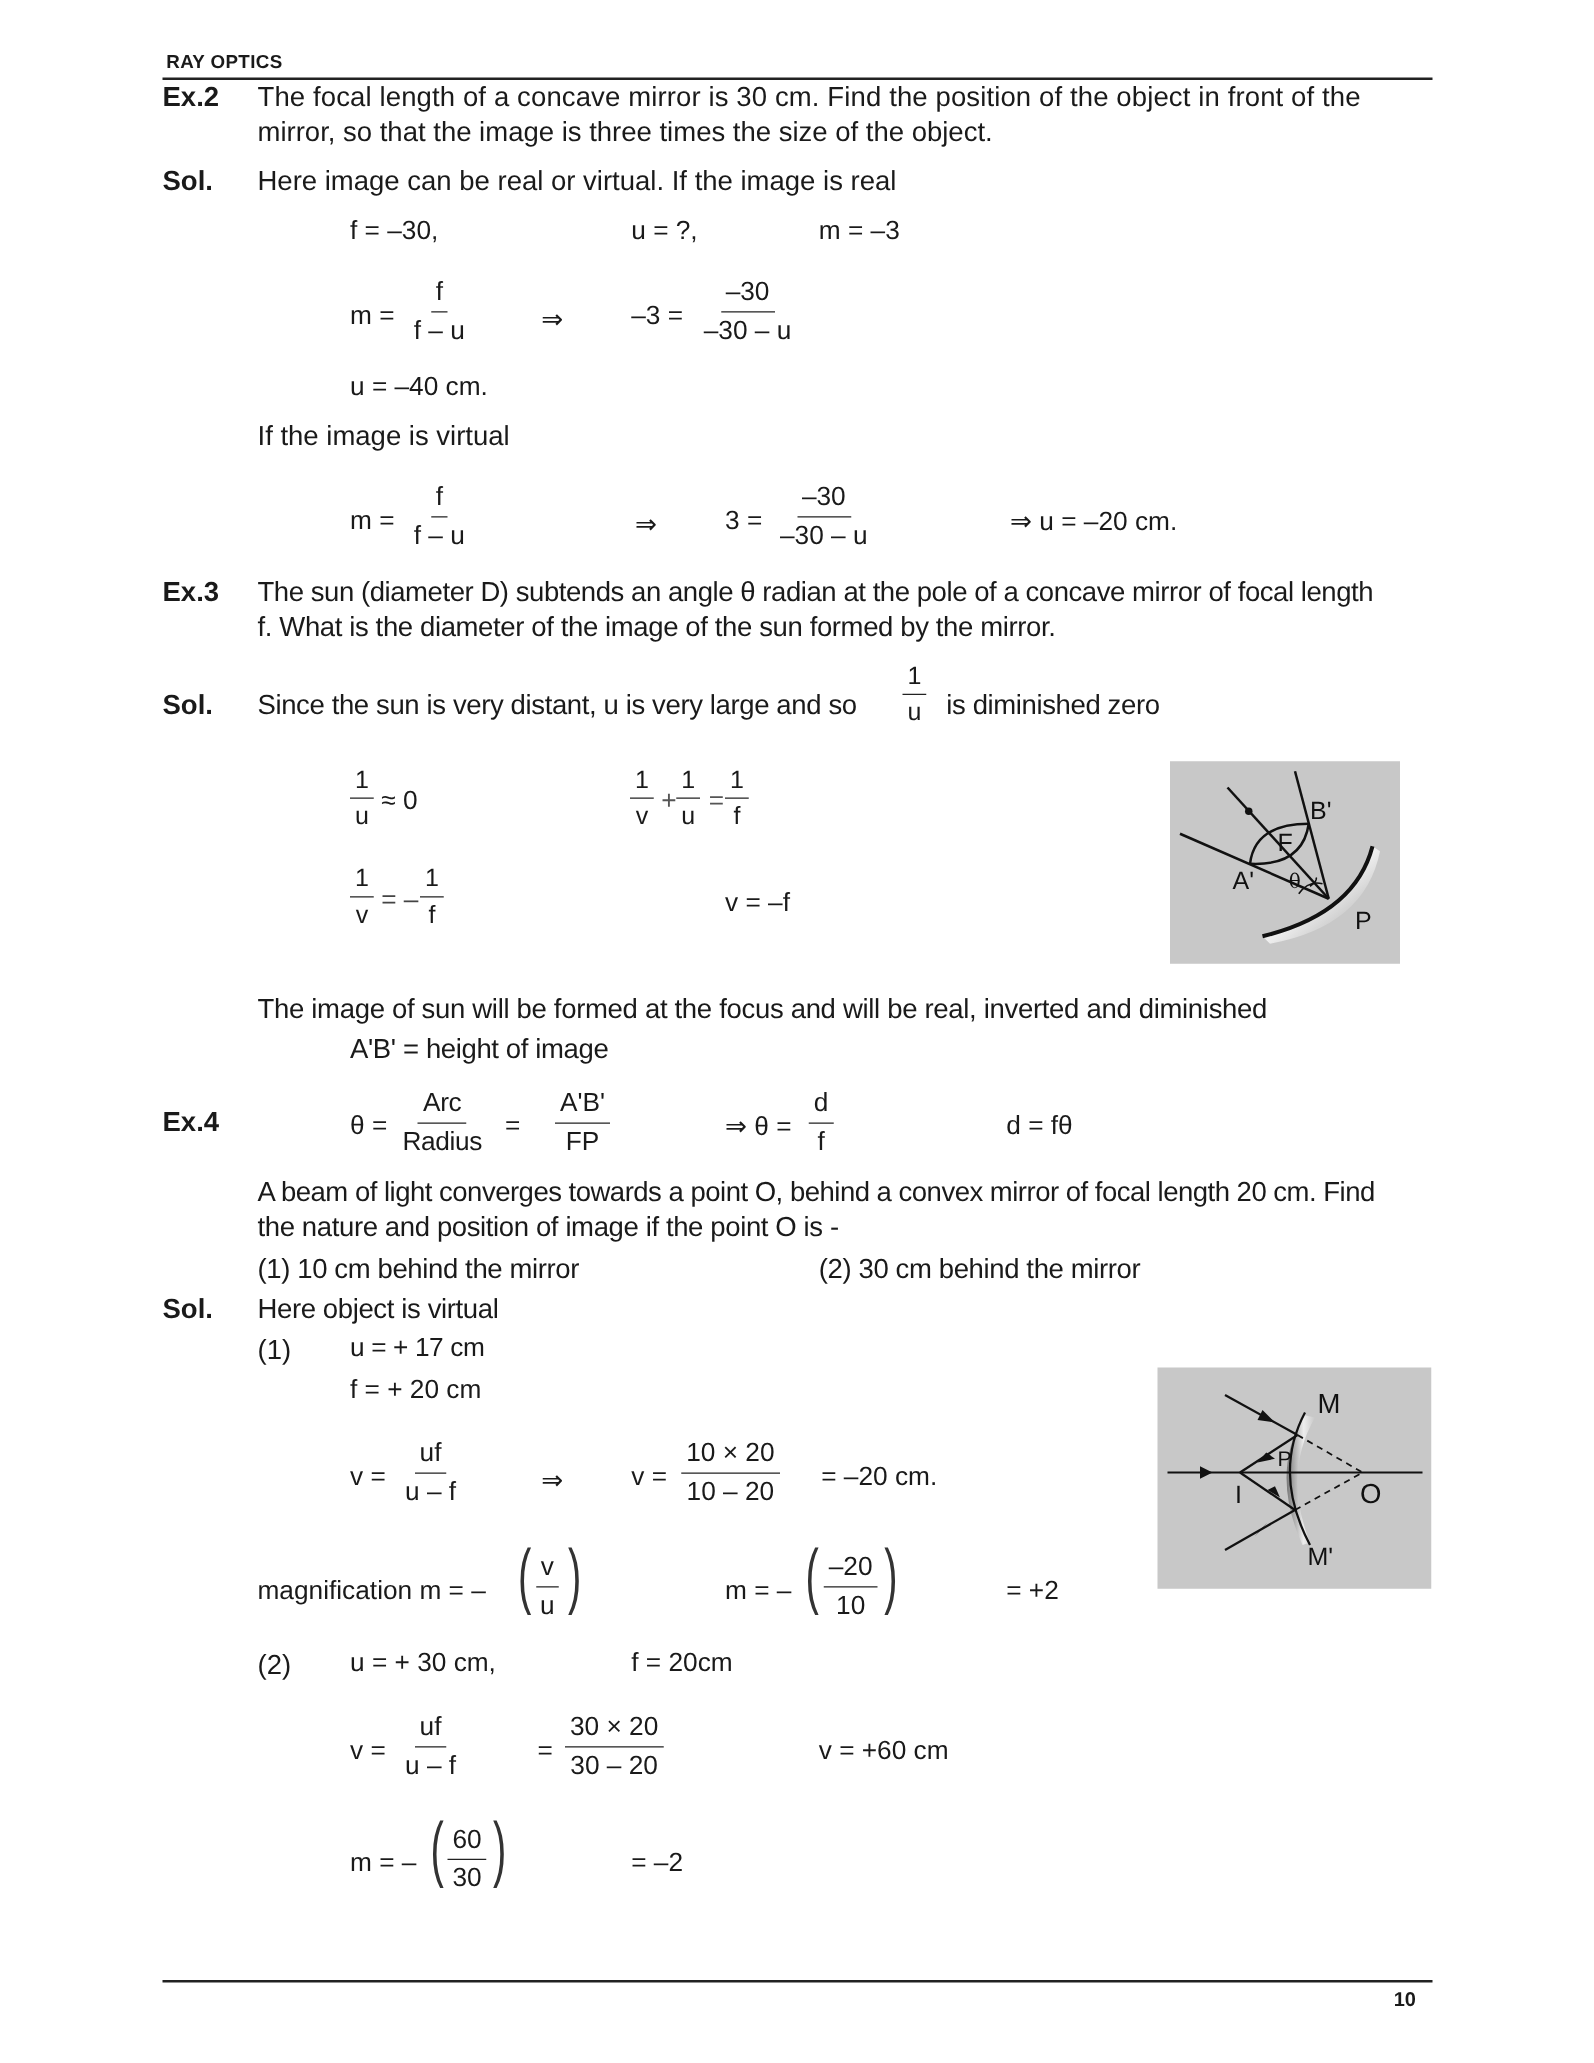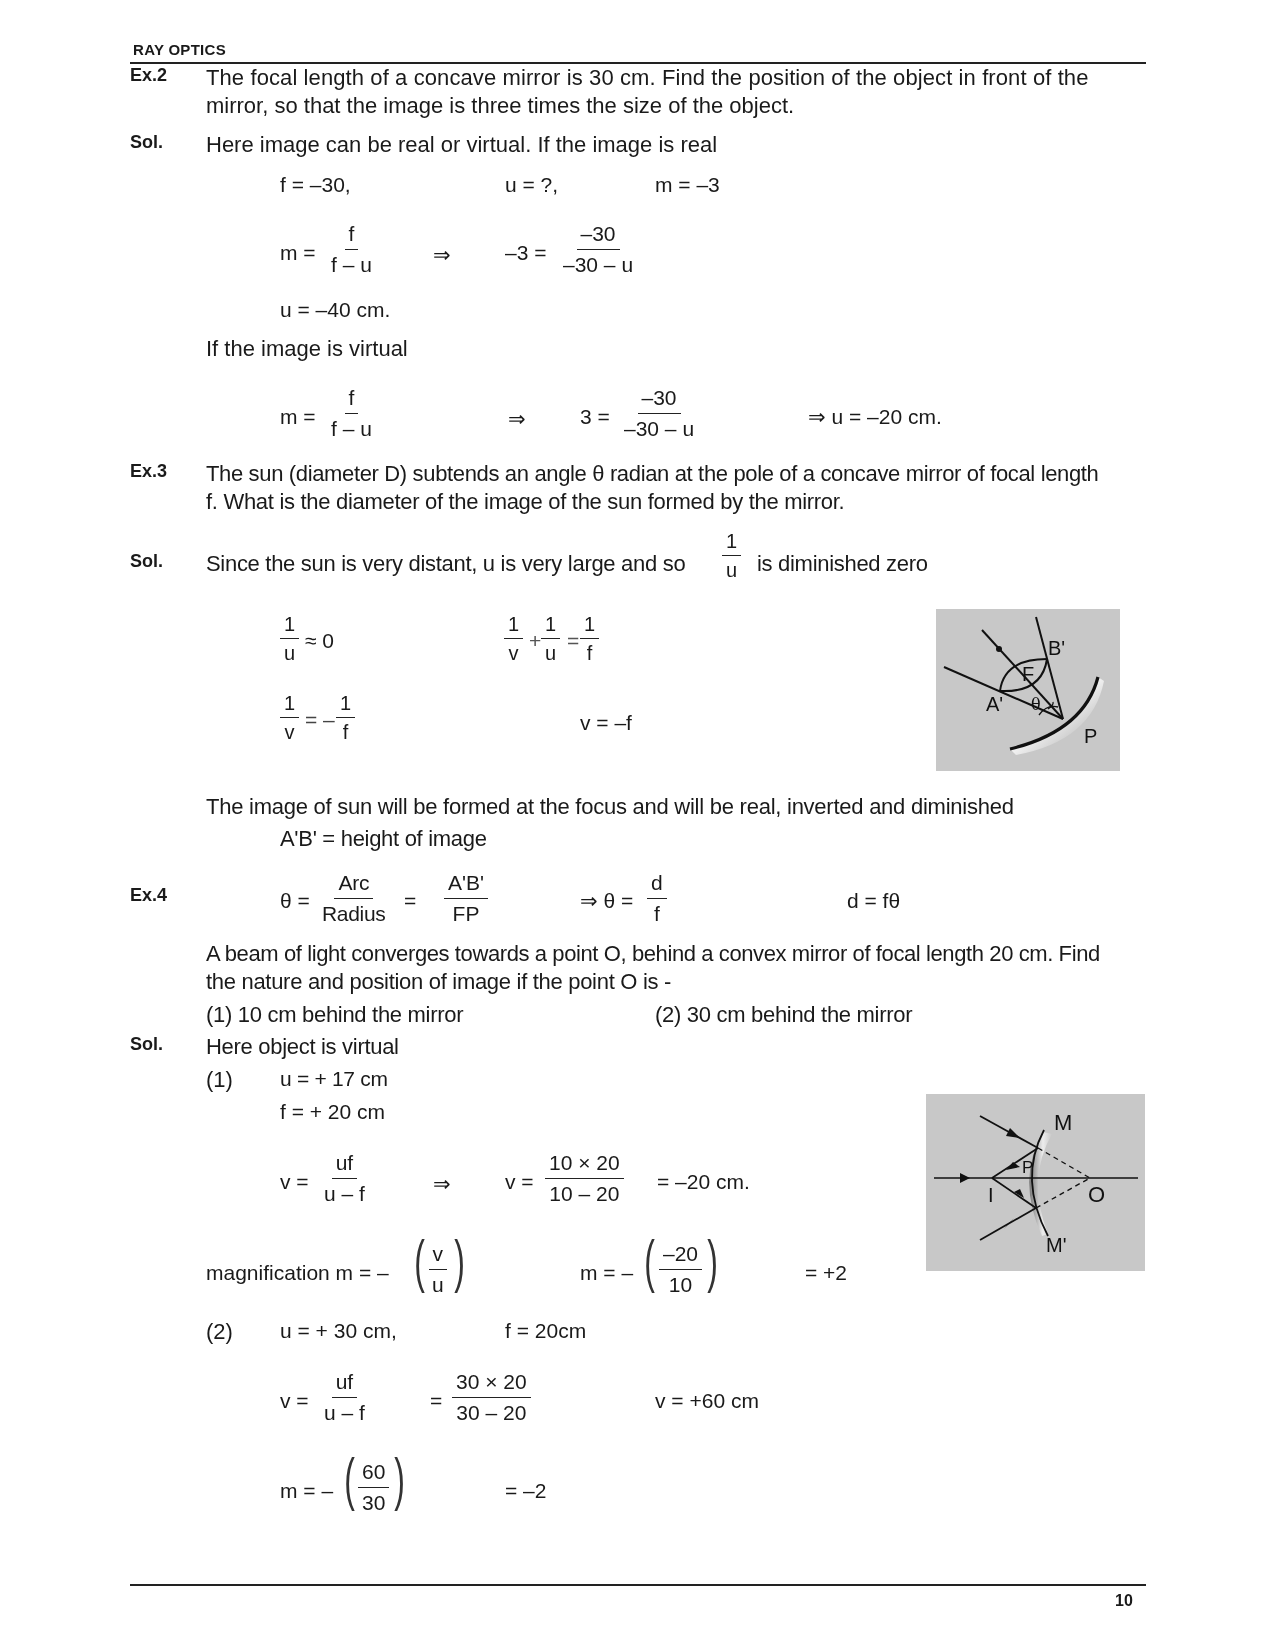--- a/index.html
+++ b/index.html
@@ -1,21 +1,21 @@
 <!DOCTYPE html>
 <html><head>
 <meta charset="utf-8">
 <style>
   html, body { margin:0; padding:0; background:#ffffff; }
   body { width:1275px; height:1650px; position:relative; overflow:hidden;
          font-family:"Liberation Sans", sans-serif; color:#1a1a1a; }
   .abs { position:absolute; white-space:nowrap; }
   .hdr { font-weight:bold; font-size:15px; letter-spacing:0.3px; }
   .rule { position:absolute; height:2px; background:#222; }
-  .lbl { font-weight:bold; font-size:18px; }
+  .lbl { font-weight:bold; font-size:22px; }
   .t { font-size:22px; line-height:28px; }
   .m { font-size:21px; }
   .frac { position:absolute; display:inline-flex; flex-direction:column; align-items:center; font-size:21px; line-height:24px; }
   .frac .num { padding:0 4px 3px 4px; border-bottom:1.3px solid #222; }
   .frac .den { padding:3px 4px 0 4px; }
   .frac.sm { font-size:20px; line-height:22px; }
   .paren { position:absolute; font-size:58px; line-height:58px; font-weight:200; transform:scaleX(0.55); color:#333; }
   .fig { position:absolute; background:#c8c8c8; }
   .pgnum { font-weight:bold; font-size:16px; }
 </style>
@@ -146,21 +146,21 @@
 <div class="abs m" style="left:404px;top:889px;">=</div>
 <div class="frac" style="left:428px;top:871px;margin-left:16px;">
   <span class="num">A'B'</span>
   <span class="den">FP</span>
 </div>
 <div class="abs m" style="left:580px;top:889px;">⇒ θ =</div>
 <div class="frac" style="left:647px;top:871px;">
   <span class="num">d</span>
   <span class="den">f</span>
 </div>
-<div class="abs m" style="left:805px;top:889px;margin-left:42px;">d = fθ</div>
+<div class="abs m" style="left:805px;top:889px;">d = fθ</div>
 
 <div class="abs lbl" style="left:130px;top:885px;">Ex.4</div>
 <div class="abs t" style="left:206px;top:940px;letter-spacing:-0.4px;">A beam of light converges towards a point O, behind a convex mirror of focal length 20 cm. Find</div>
 <div class="abs t" style="left:206px;top:968px;letter-spacing:-0.3px;">the nature and position of image if the point O is -</div>
 <div class="abs t" style="left:206px;top:1001px;letter-spacing:-0.3px;">(1) 10 cm behind the mirror</div>
 <div class="abs t" style="left:655px;top:1001px;letter-spacing:-0.3px;">(2) 30 cm behind the mirror</div>
 
 <div class="abs lbl" style="left:130px;top:1034px;">Sol.</div>
 <div class="abs t" style="left:206px;top:1033px;letter-spacing:-0.3px;">Here object is virtual</div>
 

